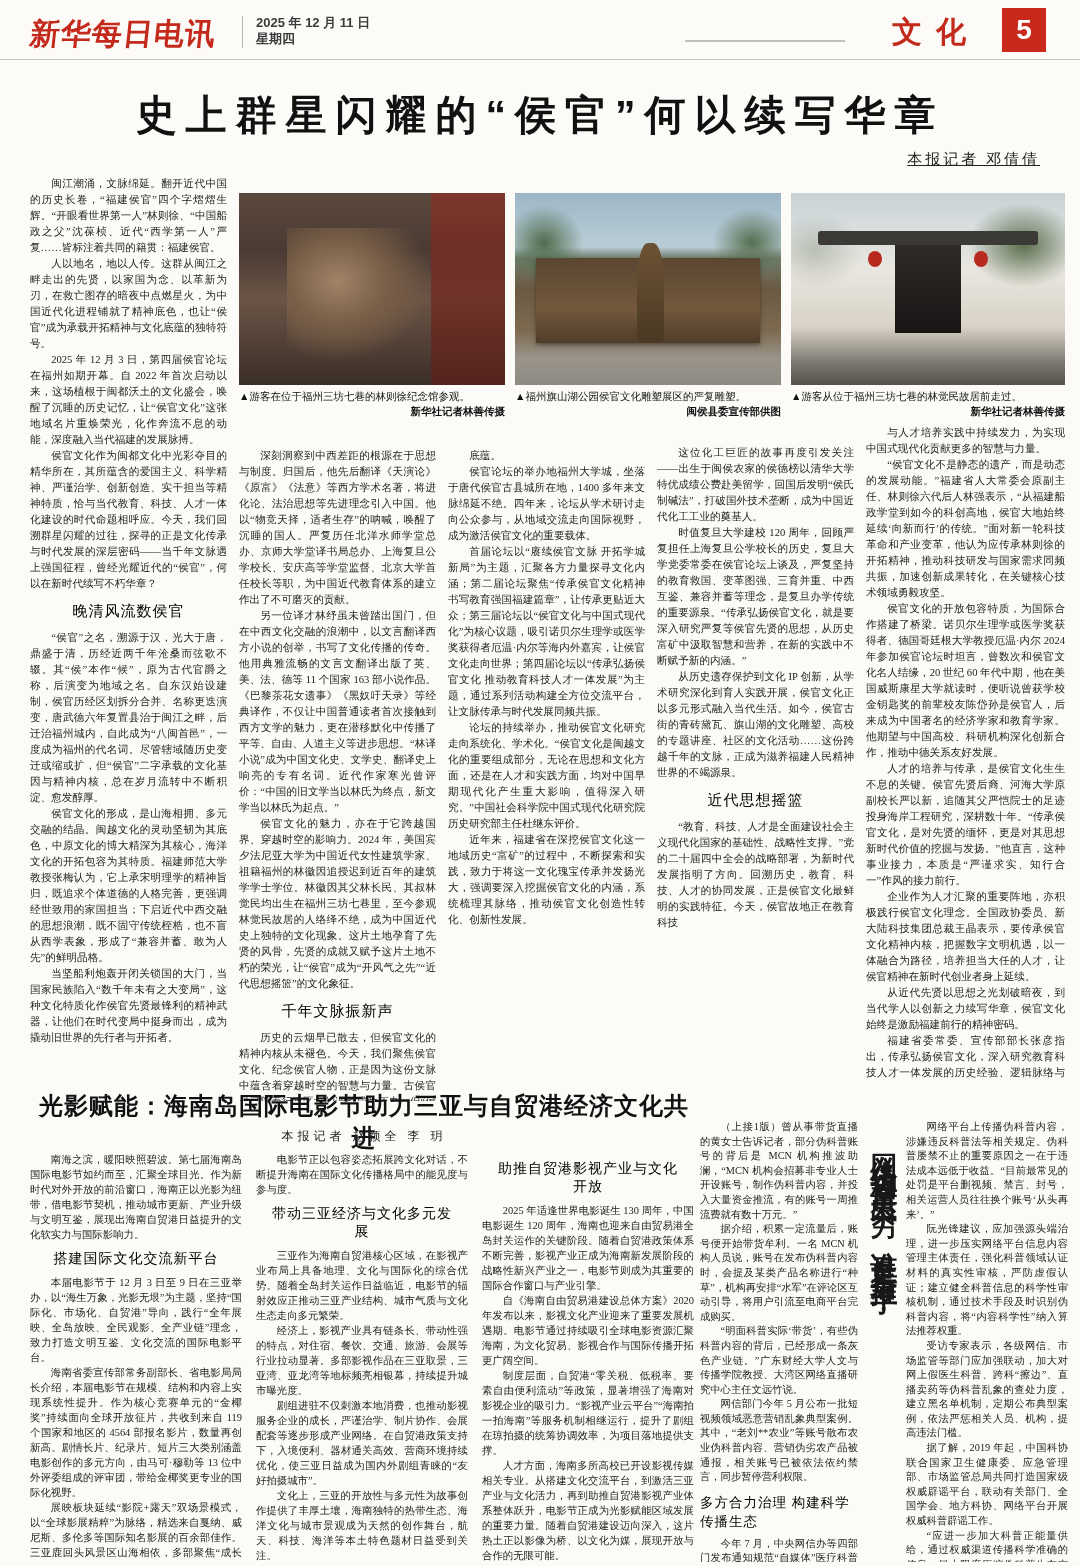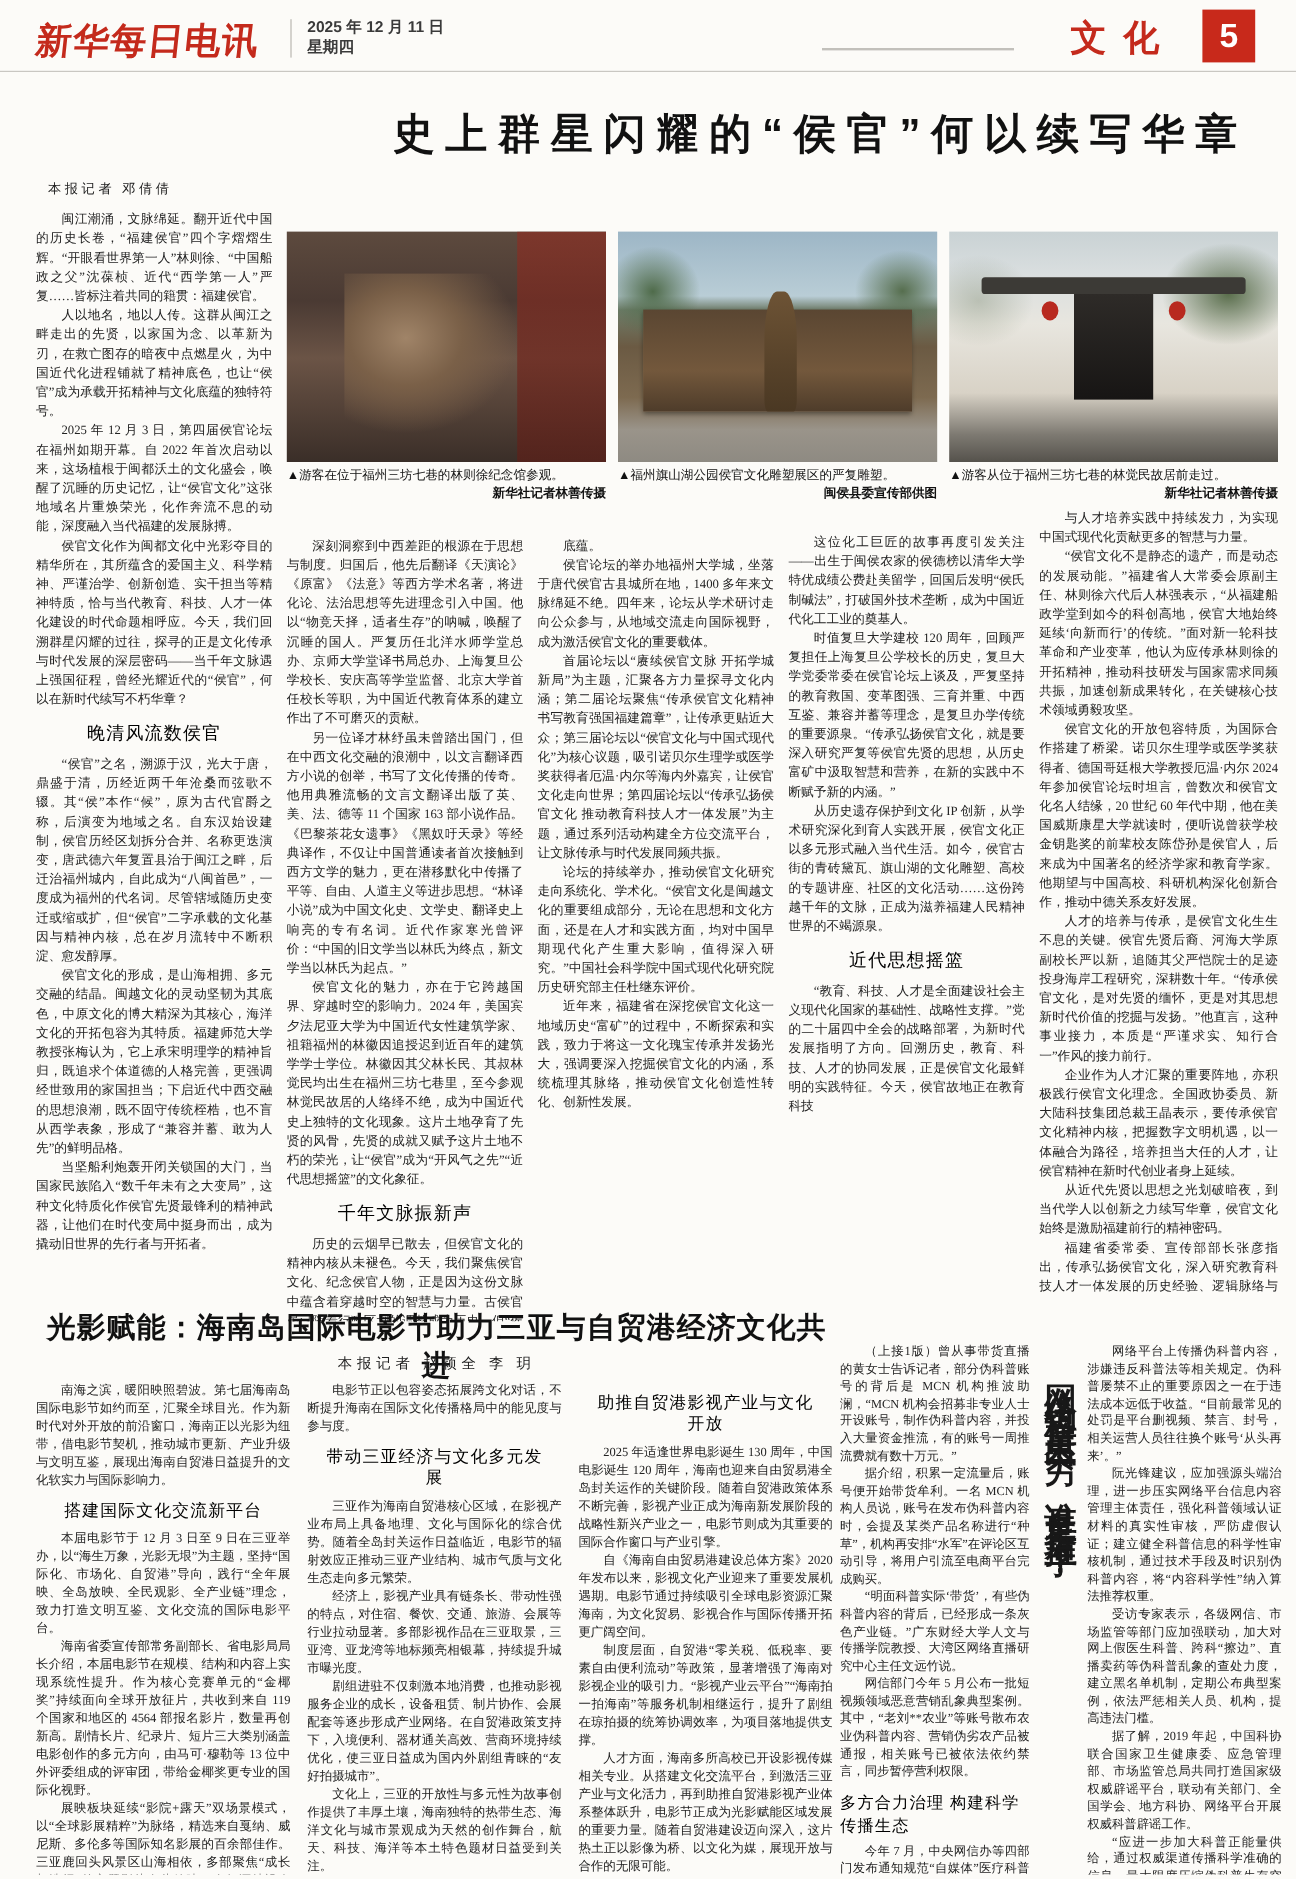--- a/index.html
+++ b/index.html
@@ -14,23 +14,23 @@
   .hdr-div { position:absolute; left:242px; top:16px; width:1px; height:32px; background:#b9b7b2; }
   .hdr-date { position:absolute; left:256px; top:15px; font-size:13px; font-weight:bold; color:#3a3a3a; line-height:16px;
               font-family:"Liberation Sans", sans-serif; }
   .hdr-rule { position:absolute; right:235px; top:40px; width:160px; height:2px; background:#c2c0bb; }
   .hdr-section { position:absolute; right:100px; top:12px; font-size:30px; font-weight:bold; color:#c42a1c;
                  letter-spacing:14px; font-family:"Liberation Sans", sans-serif; }
   .hdr-page { position:absolute; right:34px; top:8px; width:44px; height:44px; background:#c8291b; color:#fff;
               font-size:28px; font-weight:bold; text-align:center; line-height:44px; font-family:"Liberation Sans", sans-serif; }
 
   
-  .headline1 { position:absolute; left:40px; top:88px; width:1000px; text-align:right; font-size:35px; font-weight:900;
+  .headline1 { position:absolute; left:40px; top:88px; width:1000px; text-align:center; font-size:41px; font-weight:900;
                letter-spacing:9px; color:#111; font-family:"Liberation Sans", sans-serif; }
-  .byline1 { position:absolute; left:40px; top:150px; width:1000px; text-align:left; font-size:11px; color:#222; letter-spacing:3px; }
+  .byline1 { position:absolute; left:40px; top:150px; width:1000px; text-align:right; font-size:15px; color:#222; letter-spacing:3px;text-decoration:underline; }
 
   .col { position:absolute; overflow:hidden; }
   .para { font-size:10.6px; line-height:16px; text-align:justify; text-indent:2em; color:#222; margin:0; }
   .subhead { font-size:15px; font-weight:normal; text-align:center; margin:10px 0 9px; color:#000;
              font-family:"Liberation Sans", sans-serif; letter-spacing:1px; }
 
   .c-main1 { left:30px;  top:176px; width:197px; height:902px; }
   .c-main2 { left:239px; top:448px; width:197px; height:653px; }
   .c-main3 { left:448px; top:448px; width:197px; height:653px; }
   .c-main4 { left:657px; top:425px; width:197px; height:653px;margin-top:20px; }
@@ -182,21 +182,21 @@
       <div class="subhead">搭建国际文化交流新平台</div>
       <p class="para">本届电影节于 12 月 3 日至 9 日在三亚举办，以“海生万象，光影无垠”为主题，坚持“国际化、市场化、自贸港”导向，践行“全年展映、全岛放映、全民观影、全产业链”理念，致力打造文明互鉴、文化交流的国际电影平台。</p>
       <p class="para">海南省委宣传部常务副部长、省电影局局长介绍，本届电影节在规模、结构和内容上实现系统性提升。作为核心竞赛单元的“金椰奖”持续面向全球开放征片，共收到来自 119 个国家和地区的 4564 部报名影片，数量再创新高。剧情长片、纪录片、短片三大类别涵盖电影创作的多元方向，由马可·穆勒等 13 位中外评委组成的评审团，带给金椰奖更专业的国际化视野。</p>
       <p class="para">展映板块延续“影院+露天”双场景模式，以“全球影展精粹”为脉络，精选来自戛纳、威尼斯、多伦多等国际知名影展的百余部佳作。三亚鹿回头风景区山海相依，多部聚焦“成长与选择”的主题影片在此放映。今年还特设泰国电影、海洋电影、歌剧电影等专题展映，进一步丰富观影体验。值得一提的是，《阿凡达 3》中国首映礼也在电影节上举行。</p>
     </div>
   <div class="col c-film2">
       <p class="para">电影节正以包容姿态拓展跨文化对话，不断提升海南在国际文化传播格局中的能见度与参与度。</p>
       <div class="subhead">带动三亚经济与文化多元发展</div>
       <p class="para">三亚作为海南自贸港核心区域，在影视产业布局上具备地理、文化与国际化的综合优势。随着全岛封关运作日益临近，电影节的辐射效应正推动三亚产业结构、城市气质与文化生态走向多元繁荣。</p>
       <p class="para">经济上，影视产业具有链条长、带动性强的特点，对住宿、餐饮、交通、旅游、会展等行业拉动显著。多部影视作品在三亚取景，三亚湾、亚龙湾等地标频亮相银幕，持续提升城市曝光度。</p>
-      <p class="para">剧组进驻不仅刺激本地消费，也推动影视服务企业的成长，设备租赁、制片协作、会展配套等逐步形成产业网络。在自贸港政策支持下，入境便利、器材通关高效、营商环境持续优化，使三亚日益成为国内外剧组青睐的“友好拍摄城市”。</p>
+      <p class="para">剧组进驻不仅刺激本地消费，也推动影视服务企业的成长，严谨治学、制片协作、会展配套等逐步形成产业网络。在自贸港政策支持下，入境便利、器材通关高效、营商环境持续优化，使三亚日益成为国内外剧组青睐的“友好拍摄城市”。</p>
       <p class="para">文化上，三亚的开放性与多元性为故事创作提供了丰厚土壤，海南独特的热带生态、海洋文化与城市景观成为天然的创作舞台，航天、科技、海洋等本土特色题材日益受到关注。</p>
       <p class="para">三亚市相关负责人表示，将以电影节为契机，推动公共空间与文化设施更新，彰显城市文化底蕴，塑造“海岛+旅游+文化+创意”的复合城市形象，实现文旅产业双向赋能。</p>
     </div>
   <div class="col c-film3">
       <div class="subhead">助推自贸港影视产业与文化开放</div>
       <p class="para">2025 年适逢世界电影诞生 130 周年，中国电影诞生 120 周年，海南也迎来自由贸易港全岛封关运作的关键阶段。随着自贸港政策体系不断完善，影视产业正成为海南新发展阶段的战略性新兴产业之一，电影节则成为其重要的国际合作窗口与产业引擎。</p>
       <p class="para">自《海南自由贸易港建设总体方案》2020 年发布以来，影视文化产业迎来了重要发展机遇期。电影节通过持续吸引全球电影资源汇聚海南，为文化贸易、影视合作与国际传播开拓更广阔空间。</p>
       <p class="para">制度层面，自贸港“零关税、低税率、要素自由便利流动”等政策，显著增强了海南对影视企业的吸引力。“影视产业云平台”“海南拍一拍海南”等服务机制相继运行，提升了剧组在琼拍摄的统筹协调效率，为项目落地提供支撑。</p>
       <p class="para">人才方面，海南多所高校已开设影视传媒相关专业。从搭建文化交流平台，到激活三亚产业与文化活力，再到助推自贸港影视产业体系整体跃升，电影节正成为光影赋能区域发展的重要力量。随着自贸港建设迈向深入，这片热土正以影像为桥、以文化为媒，展现开放与合作的无限可能。</p>
     </div>

